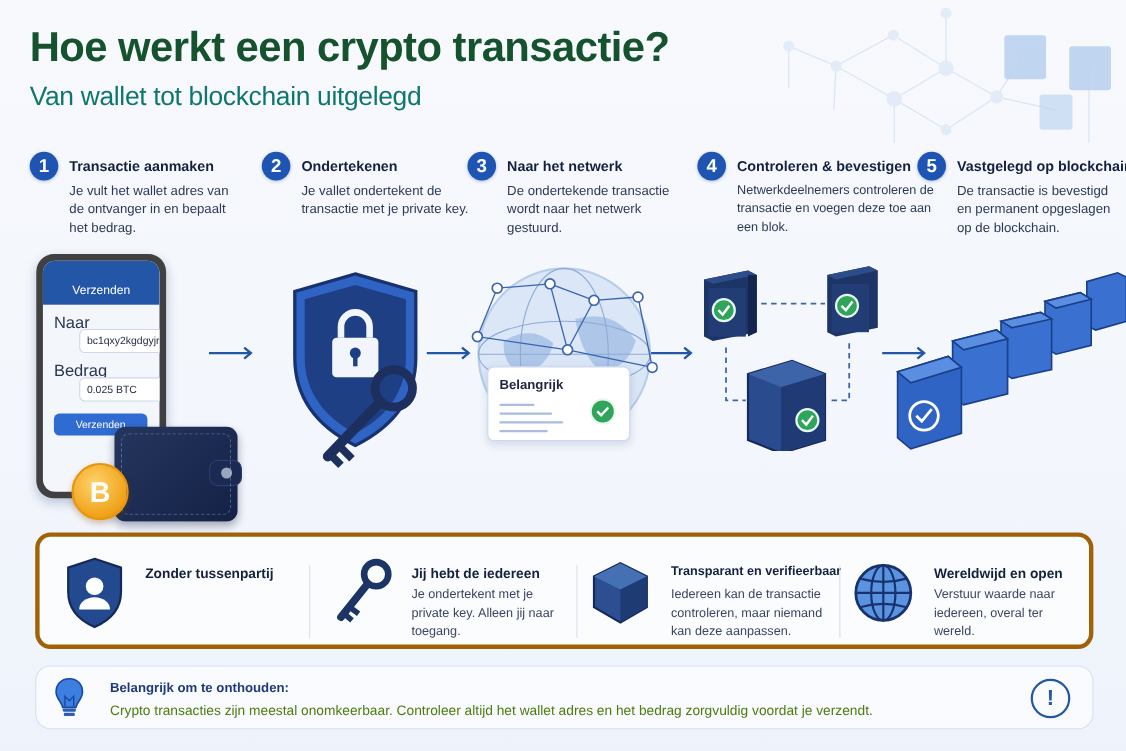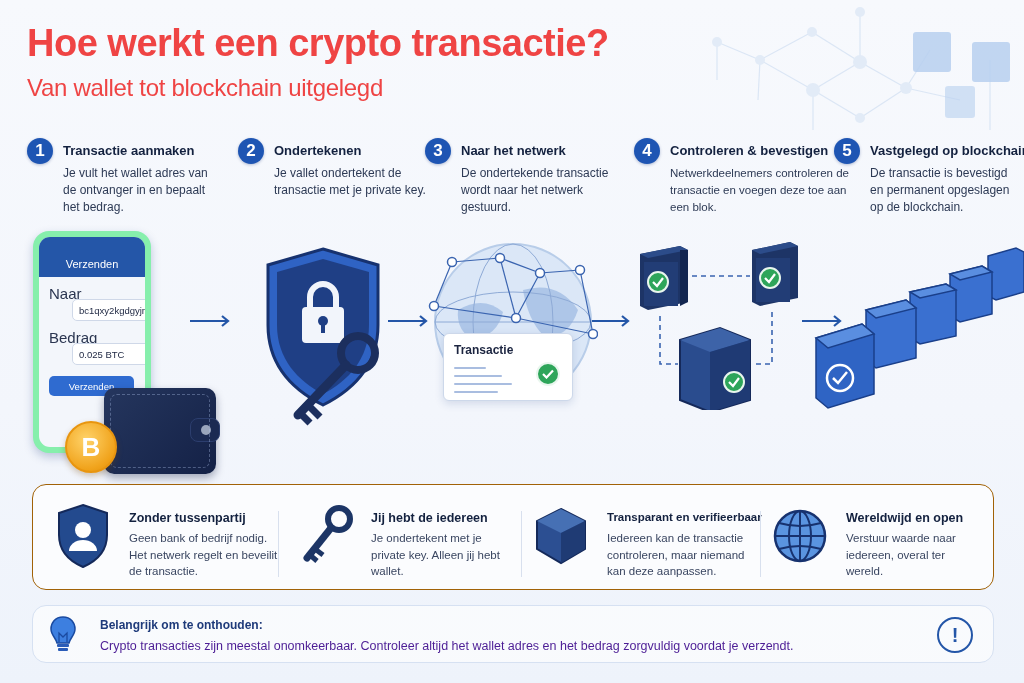--- a/index.html
+++ b/index.html
@@ -6,25 +6,25 @@
   html, body { width: 1024px; height: 683px; overflow: hidden; }
   body {
     font-family: "Liberation Sans", "DejaVu Sans", sans-serif;
     background: linear-gradient(180deg, #f7f9fd 0%, #f3f6fc 60%, #eef3fb 100%);
     color: #13213f;
     position: relative;
   }
   .bg-net { position: absolute; left: 680px; top: 0; width: 344px; height: 140px; }
   .title {
     position: absolute; left: 27px; top: 22px;
-    font-size: 38px; font-weight: bold; color: #ef4444; letter-spacing: -0.5px; text-align: center;
+    font-size: 38px; font-weight: bold; color: #14532d; letter-spacing: -0.5px; text-align: center;
   }
   .subtitle {
     position: absolute; left: 27px; top: 74px;
-    font-size: 24px; color: #ef4444; letter-spacing: -0.3px;
+    font-size: 24px; color: #0f766e; letter-spacing: -0.3px;
   }
   .step { position: absolute; top: 138px; }
   .step .num {
     position: absolute; left: 0; top: 0;
     width: 26px; height: 26px; border-radius: 50%;
     background: #1e55b3; color: #fff; font-weight: bold; font-size: 17px;
     display: flex; align-items: center; justify-content: center;
     box-shadow: 0 1px 3px rgba(20,50,120,0.3);
   }
   .step .st-title {
@@ -32,21 +32,21 @@
     font-size: 13px; font-weight: bold; color: #13213f;
   }
   .step .st-desc {
     position: absolute; left: 36px; top: 27px; width: 160px;
     font-size: 12px; line-height: 17px; color: #2d3a55;
   }
   .illus { position: absolute; }
   .arrow { position: absolute; width: 44px; height: 14px; }
   .phone {
     position: absolute; left: 33px; top: 231px; width: 118px; height: 222px;
-    background: #86efac; border-radius: 16px; padding: 6px;
+    background: #404040; border-radius: 16px; padding: 6px;
     box-shadow: 0 4px 10px rgba(20,50,120,0.25);
   }
   .phone-screen {
     width: 100%; height: 100%; background: #f3f6fb; border-radius: 11px; overflow: hidden; position: relative;
   }
   .phone-head {
     height: 40px; background: #2456a8; color: #fff; font-size: 11px;
     display: flex; align-items: flex-end; justify-content: center; padding-bottom: 7px;
   }
   .phone-label { position: absolute; left: 10px; font-size: 15px; color: #2a3550; }
@@ -77,34 +77,34 @@
   }
   .coin {
     position: absolute; left: 65px; top: 421px; width: 52px; height: 52px; border-radius: 50%;
     background: radial-gradient(circle at 40% 35%, #ffd36a, #f0a21a 70%, #d98a0c);
     border: 2px solid #e8950f; color: #fff; font-weight: bold; font-size: 26px;
     display: flex; align-items: center; justify-content: center;
     box-shadow: 0 3px 6px rgba(120,70,0,0.3);
   }
   .features {
     position: absolute; left: 32px; top: 484px; width: 962px; height: 106px;
-    background: rgba(255,255,255,0.7); border: 1px solid #a16207; border-radius: 14px;
+    background: rgba(255,255,255,0.7); border: 4px solid #a16207; border-radius: 14px;
   }
   .feat { position: absolute; top: 0; height: 106px; }
   .feat .f-icon { position: absolute; left: 22px; top: 18px; width: 56px; height: 66px; }
   .feat .f-title { position: absolute; left: 96px; top: 26px; font-size: 12.5px; font-weight: bold; color: #13213f; white-space: nowrap; }
   .feat .f-desc { position: absolute; left: 96px; top: 45px; width: 150px; font-size: 11.5px; line-height: 16.5px; color: #3a4661; }
   .divider { position: absolute; top: 26px; width: 1px; height: 66px; background: #d8e0ee; }
   .notice {
     position: absolute; left: 32px; top: 605px; width: 962px; height: 58px;
     background: rgba(255,255,255,0.6); border: 1px solid #d6e1f2; border-radius: 14px;
   }
   .notice .n-icon { position: absolute; left: 16px; top: 9px; width: 28px; height: 40px; }
   .notice .n-title { position: absolute; left: 67px; top: 12px; font-size: 12px; font-weight: bold; color: #1e3a7a; }
-  .notice .n-text { position: absolute; left: 67px; top: 33px; font-size: 12.5px; color: #4c1d95; white-space: nowrap; }
+  .notice .n-text { position: absolute; left: 67px; top: 33px; font-size: 12.5px; color: #4d7c0f; white-space: nowrap; }
   .notice .n-alert {
     position: absolute; right: 20px; top: 11px; width: 36px; height: 36px; border-radius: 50%;
     border: 2px solid #2456a8; color: #2456a8; font-weight: bold; font-size: 20px;
     display: flex; align-items: center; justify-content: center;
   }
   .tx-card {
     position: absolute; left: 443px; top: 333px; width: 130px; height: 68px; background: #fff;
     border: 1px solid #cdd8ea; border-radius: 6px; box-shadow: 0 3px 8px rgba(30,60,130,0.15);
   }
   .tx-card .tx-title { position: absolute; left: 10px; top: 9px; font-size: 12px; font-weight: bold; color: #1c2540; }
@@ -253,21 +253,21 @@
       <circle cx="24" cy="22" r="4.5"></circle>
       <circle cx="72" cy="18" r="4.5"></circle>
       <circle cx="112" cy="33" r="4.5"></circle>
       <circle cx="152" cy="30" r="4.5"></circle>
       <circle cx="88" cy="78" r="4.5"></circle>
       <circle cx="6" cy="66" r="4.5"></circle>
       <circle cx="165" cy="94" r="4.5"></circle>
     </g>
 </svg>
 <div class="tx-card">
-  <div class="tx-title">Transactie</div>
+  <div class="tx-title">Belangrijk</div>
   <div class="line" style="top:33px;width:32px"></div>
   <div class="line" style="top:41px;width:48px"></div>
   <div class="line" style="top:49px;width:58px"></div>
   <div class="line" style="top:57px;width:44px"></div>
   <div class="check" style="left:92px;top:28px">
       <svg width="12" height="10" viewBox="0 0 12 10">
         <polyline points="1,5 4.5,8.5 11,1.5" fill="none" stroke="#fff" stroke-width="2.2"></polyline>
       </svg>
     </div>
 </div>
@@ -331,32 +331,31 @@
 </svg>
 
 <div class="features">
   <div class="feat" style="left:0;width:240px">
     <svg class="f-icon" viewBox="0 0 56 66">
       <path d="M28 2 L52 10 L52 32 C52 48 42 58 28 64 C14 58 4 48 4 32 L4 10 Z" fill="#234a8e" stroke="#14295a" stroke-width="2"></path>
       <circle cx="28" cy="27" r="8" fill="#fff"></circle>
         <path d="M14 48 a14 11 0 0 1 28 0 Z" fill="#fff"></path>
     </svg>
     <div class="f-title">Zonder tussenpartij</div>
-    <div class="f-desc">Geen bank of bedrijf nodig. Het netwerk regelt en beveilit de transactie.</div>
   </div>
   <div class="divider" style="left:245px"></div>
   <div class="feat" style="left:248px;width:240px">
     <svg class="f-icon" style="left:18px" viewBox="0 0 56 66">
       <circle cx="40" cy="16" r="11" fill="none" stroke="#1c3566" stroke-width="6"></circle>
       <line x1="32" y1="25" x2="8" y2="55" stroke="#1c3566" stroke-width="7" stroke-linecap="round"></line>
       <line x1="16" y1="46" x2="24" y2="52" stroke="#1c3566" stroke-width="5"></line>
         <line x1="11" y1="52" x2="18" y2="58" stroke="#1c3566" stroke-width="5"></line>
     </svg>
     <div class="f-title" style="left:90px">Jij hebt de iedereen</div>
-    <div class="f-desc" style="left:90px;width:130px">Je ondertekent met je private key. Alleen jij hebt wallet.</div>
+    <div class="f-desc" style="left:90px;width:130px">Je ondertekent met je private key. Alleen jij naar toegang.</div>
   </div>
   <div class="divider" style="left:488px"></div>
   <div class="feat" style="left:488px;width:240px">
     <svg class="f-icon" style="left:12px" viewBox="0 0 56 66">
       <polygon points="28,6 52,18 52,46 28,60 4,46 4,18" fill="#2c4f92" stroke="#14295a" stroke-width="2"></polygon>
       <polygon points="28,6 52,18 28,30 4,18" fill="#4670b4"></polygon>
         <polygon points="28,30 52,18 52,46 28,60" fill="#1f3b74"></polygon>
     </svg>
     <div class="f-title" style="left:86px;font-size:11.5px">Transparant en verifieerbaar</div>
     <div class="f-desc" style="left:86px">Iedereen kan de transactie controleren, maar niemand kan deze aanpassen.</div>

